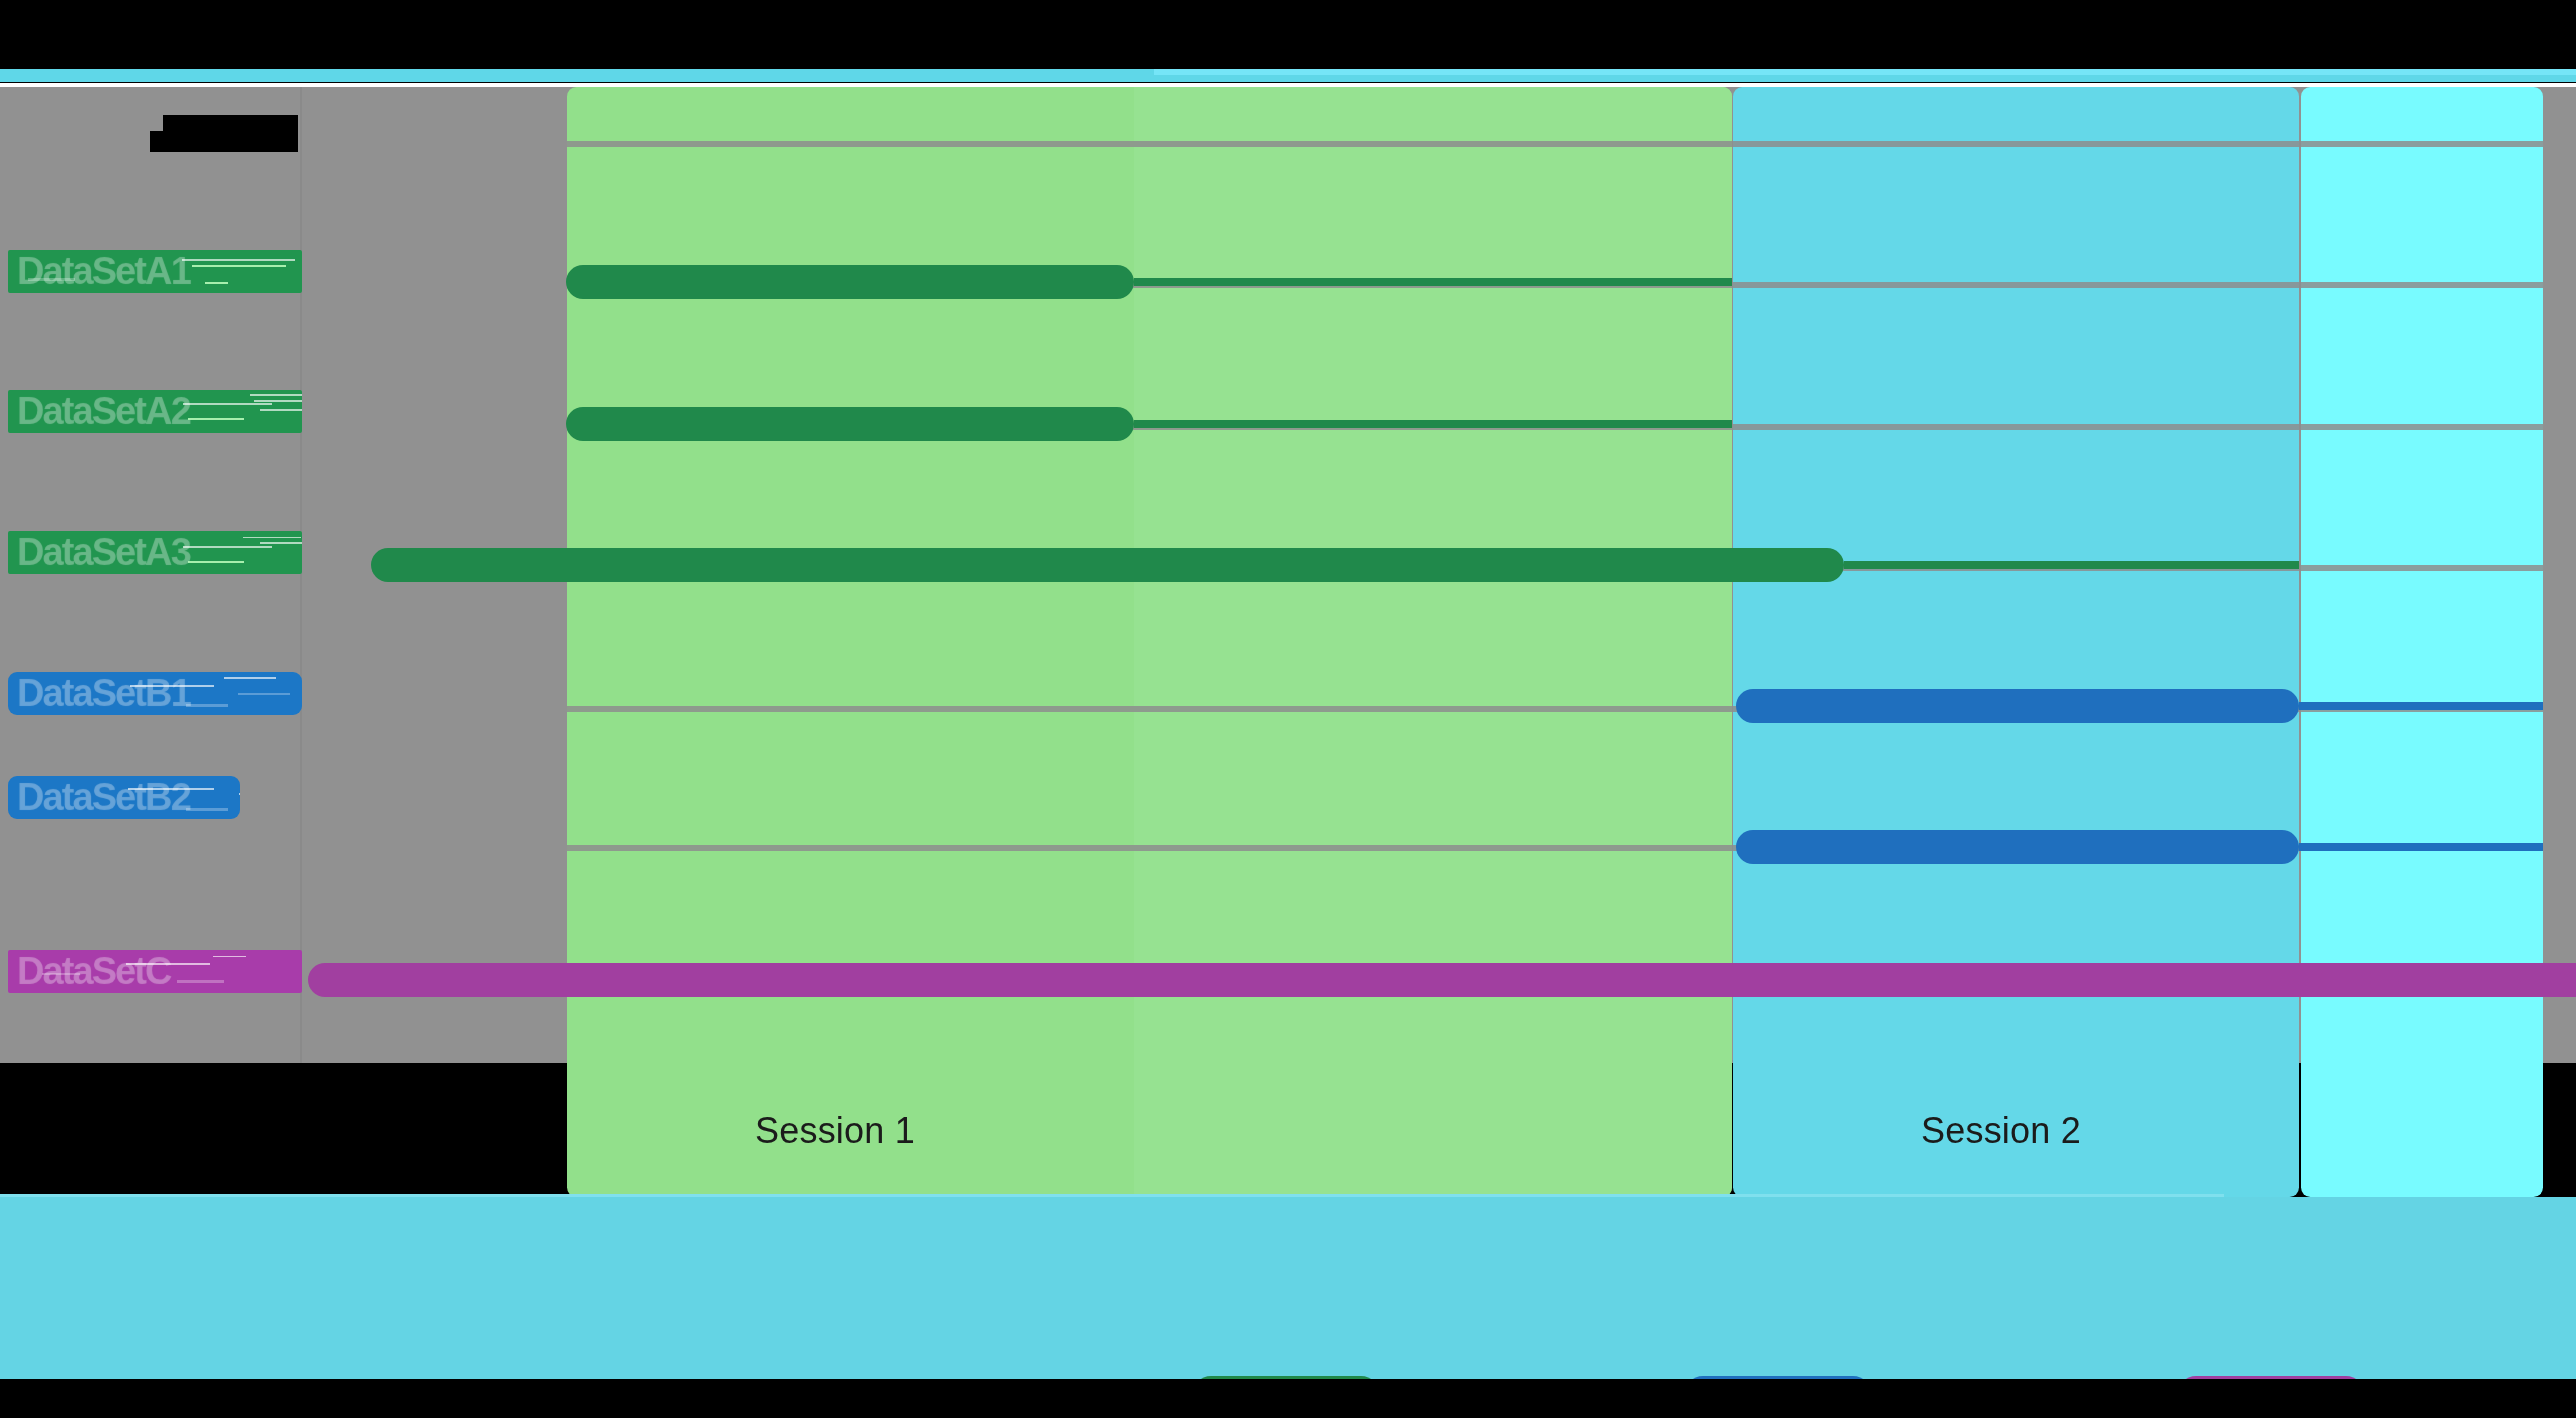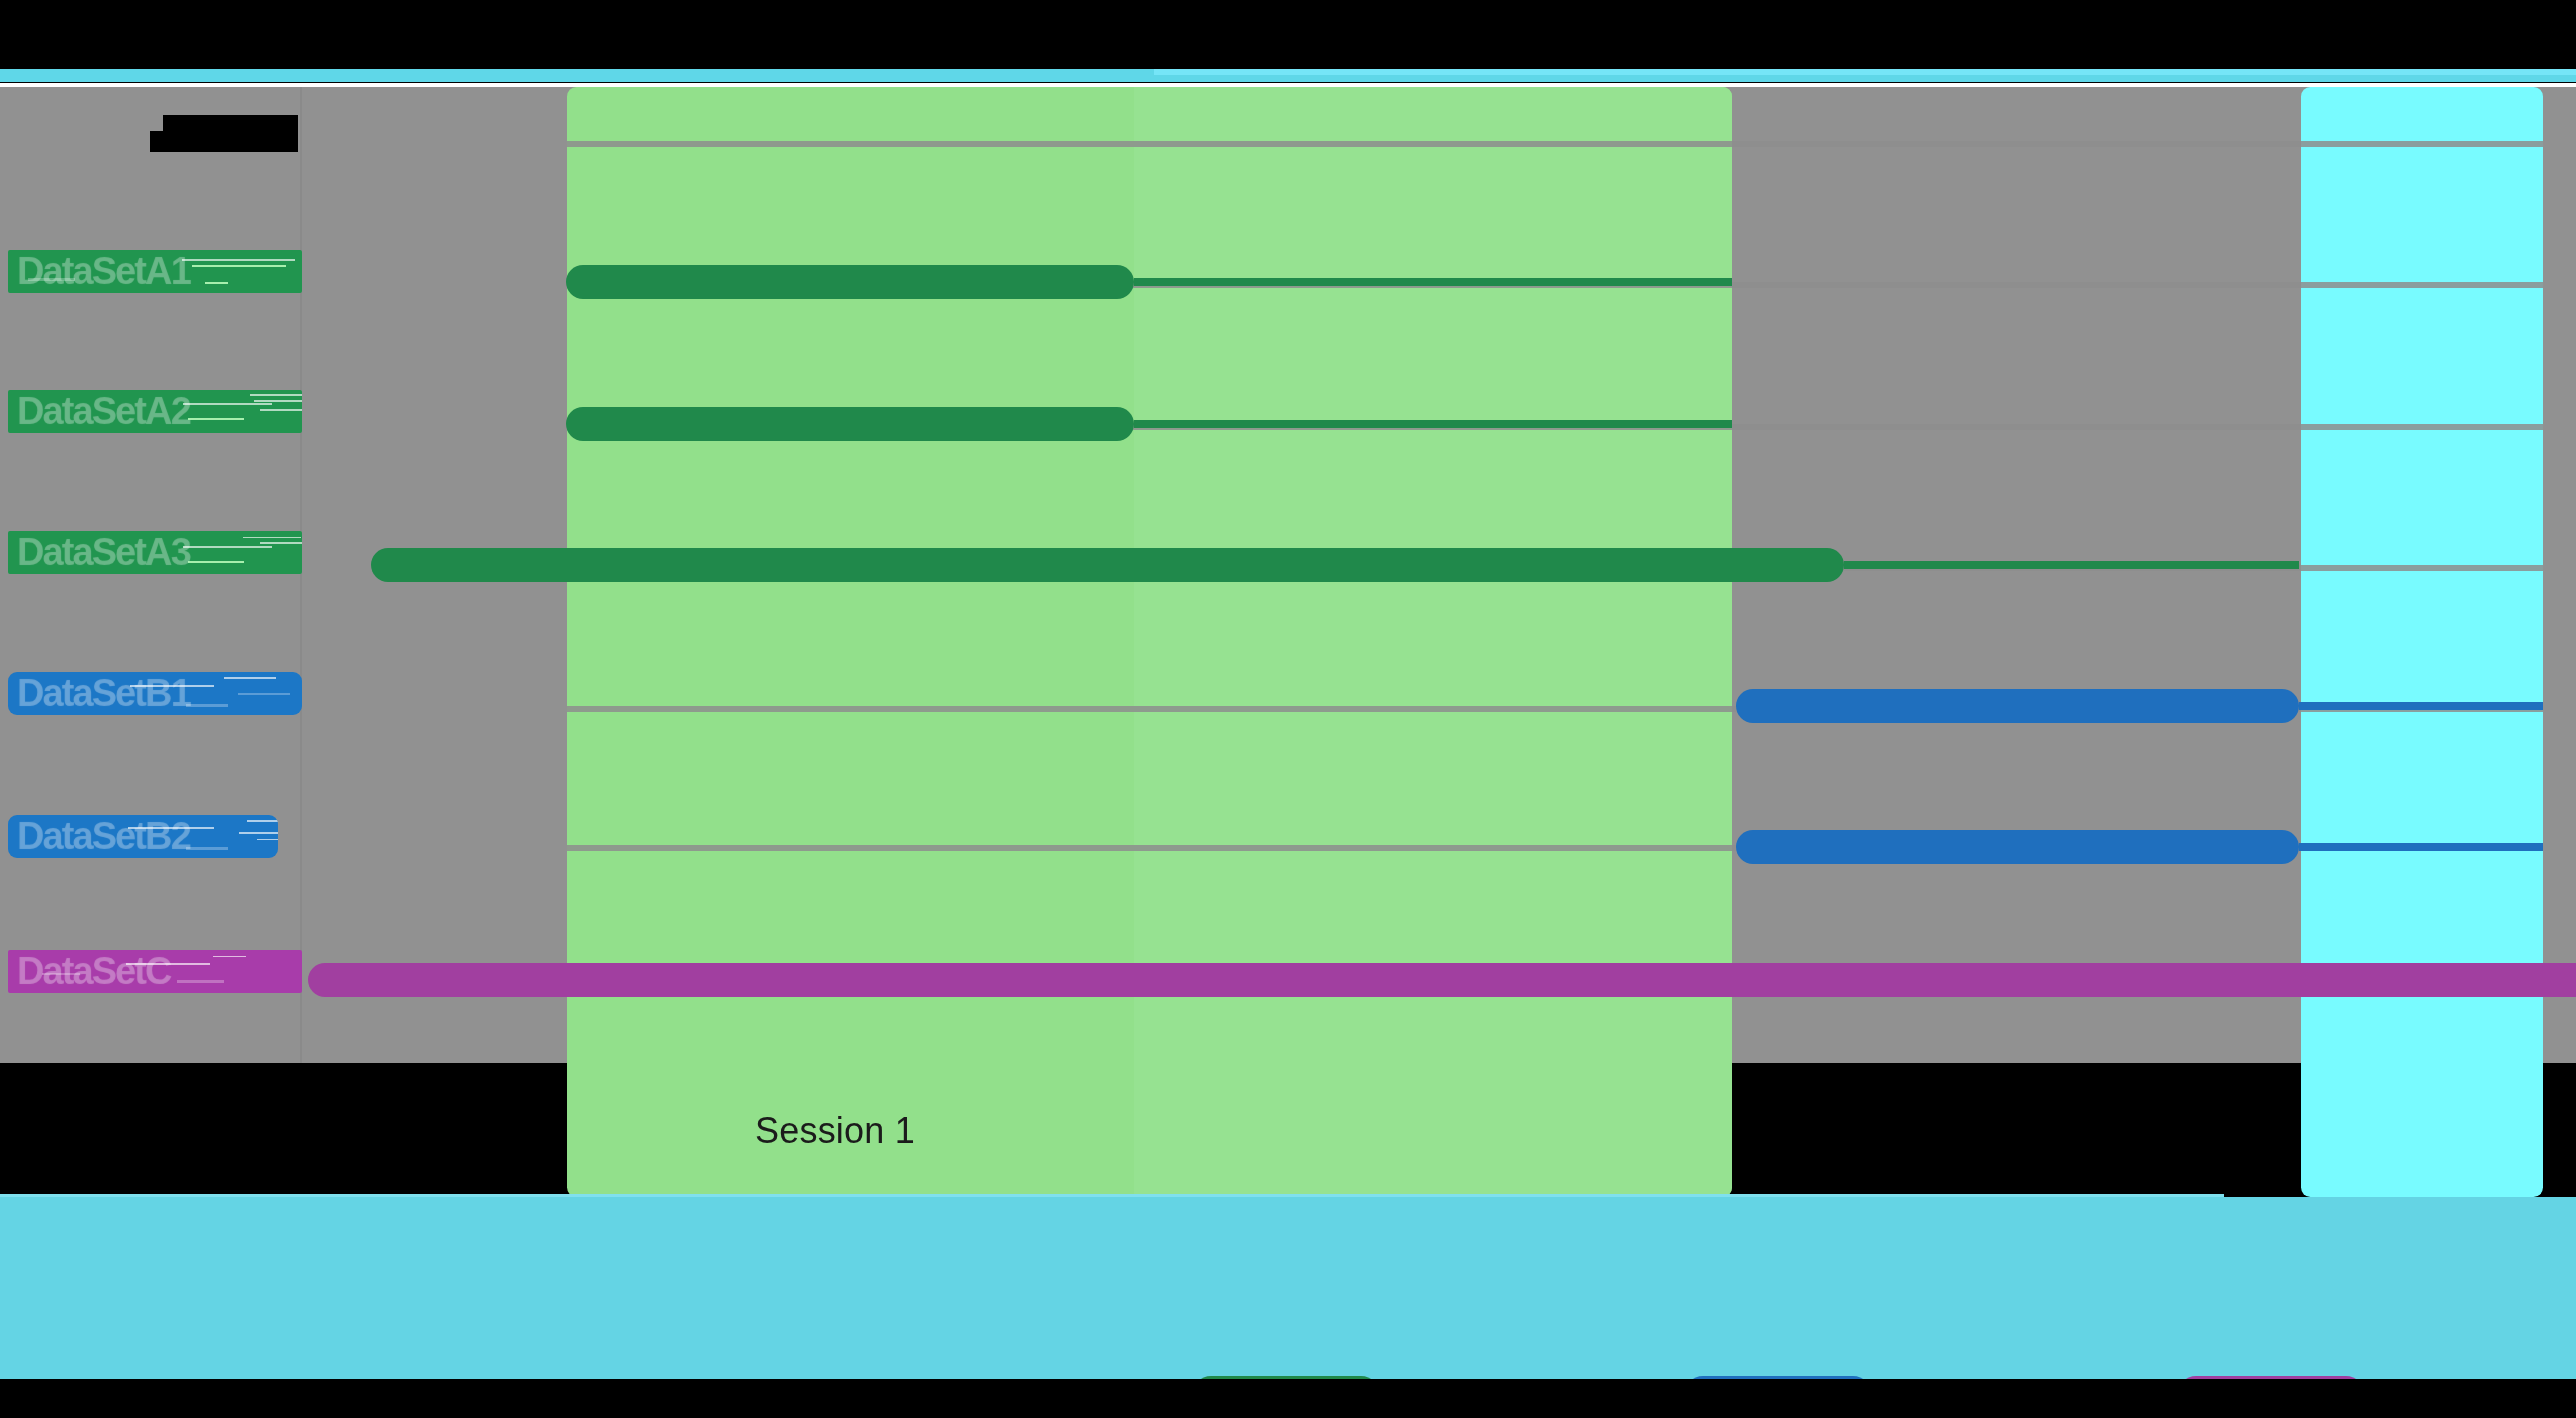--- a/index.html
+++ b/index.html
@@ -212,20 +212,23 @@
   <div class="top-strip-a"></div>
   <div class="top-strip-c"></div>
   <div class="top-strip-b"></div>
 
   <div class="plot-area"></div>
 
   <div class="session-band" id="band-1">
     <span class="session-caption">Session 1</span>
   </div>
   <div class="band1-tint"></div>
+  <div class="session-band" id="band-2">
+    <span class="session-caption">Session 2</span>
+  </div>
   <div class="session-band" id="band-3"></div>
 
   <div class="label-gutter"></div>
   <div class="gutter-divider"></div>
 
   <div class="redaction-block" style="left:163px; top:115px; width:135px; height:16px;"></div>
   <div class="redaction-block" style="left:150px; top:131px; width:148px; height:20.6px;"></div>
 
   <div class="gridline" style="top:141px;"></div>
   <div class="gridline" style="top:282px;"></div>
@@ -277,21 +280,21 @@
   </div>
 
   <div class="ylabel lbl-blue" style="top:672px; width:294px;">
     <span class="glyphs">DataSetB1</span>
     <span class="scratch" style="left:216px; top:4.7px; width:52px;"></span>
     <span class="scratch" style="left:122px; top:13px; width:84px;"></span>
     <span class="scratch dim" style="left:230px; top:20.6px; width:52px;"></span>
     <span class="scratch dim" style="left:178px; top:32px; width:42px;"></span>
   </div>
 
-  <div class="ylabel lbl-blue" style="top:815px; width:270px;">
+  <div class="ylabel lbl-blue" style="top:776px; width:232px;">
     <span class="glyphs">DataSetB2</span>
     <span class="scratch" style="left:239px; top:4.7px; width:54px;"></span>
     <span class="scratch" style="left:120px; top:12.2px; width:86px;"></span>
     <span class="scratch" style="left:231px; top:17px; width:43px;"></span>
     <span class="scratch" style="left:249px; top:23.5px; width:45px;"></span>
     <span class="scratch dim" style="left:178px; top:32px; width:42px;"></span>
   </div>
 
   <div class="ylabel lbl-purple" style="top:950px; width:294px;">
     <span class="glyphs">DataSetC</span>

